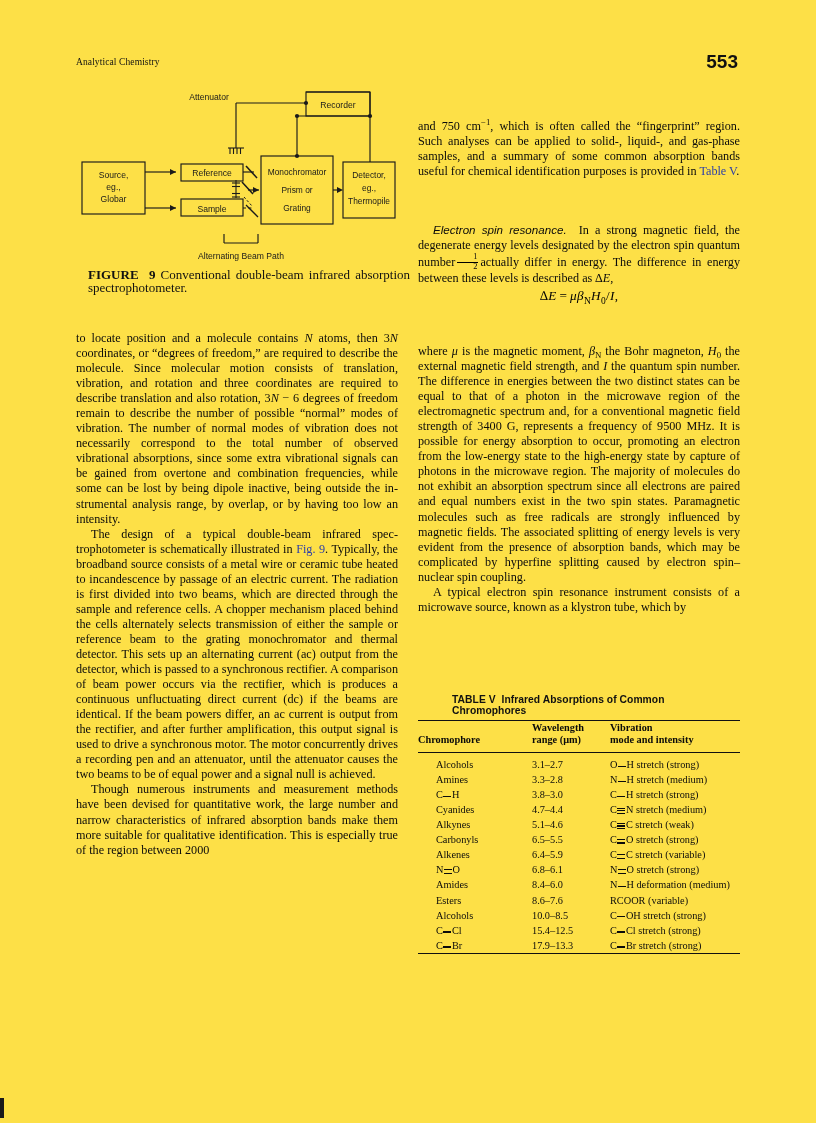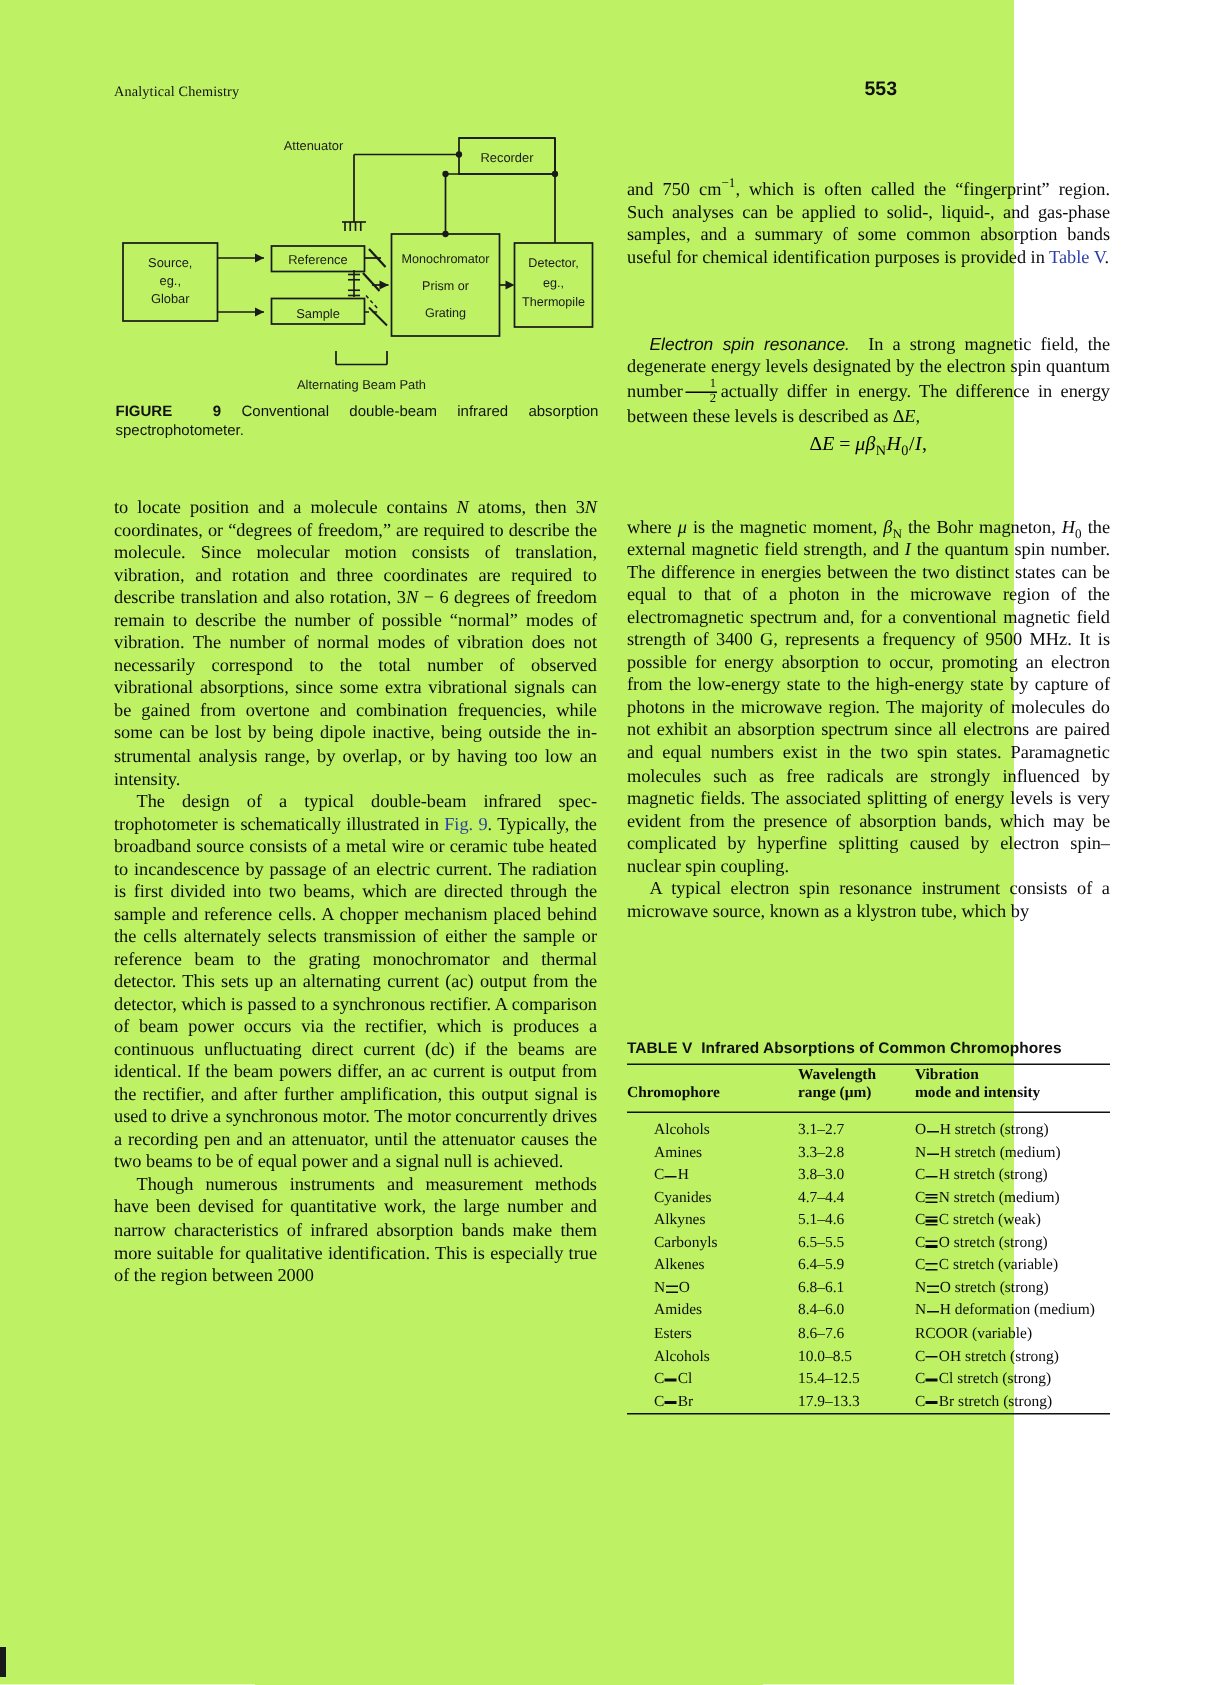--- a/index.html
+++ b/index.html
@@ -11,41 +11,41 @@
     width: 816px;
     height: 1123px;
     position: relative;
     font-family: "Liberation Serif", serif;
     color: #000;
     overflow: hidden;
   }
   .page {
     position: absolute;
     left: 0; top: 0;
-    width: 676px;
+    width: 816px;
     height: 1123px;
-    background: #bef264;
+    background: #fde047;
   }
 
   
   .runhead {
     position: absolute;
     left: 76px;
     top: 57px;
     font-family: "Liberation Serif", serif;
     font-size: 9.5px;
     letter-spacing: .1px;
     color: #111;
   }
   .folio {
     position: absolute;
     right: 78px;
     top: 51px;
     font-family: "Liberation Sans", sans-serif;
-    font-size: 13px;
+    font-size: 19px;
     font-weight: 700;
     color: #111;
   }
 
   
   .col {
     position: absolute;
     width: 322px;
     text-align: justify;
     font-size: 12.2px;
@@ -101,45 +101,46 @@
     width: 322px;
     height: 180px;
   }
   .fig {
     position: absolute;
     left: 0; top: 0;
     width: 322px; height: 180px;
   }
   .figcap {
     position: absolute;
-    left: 77px;
+    left: 88px;
     top: 268px;
     width: 322px;
-    font-family: Liberation Sans, sans-serif;
-    font-size: 10px;
+    font-family: Liberation Serif, serif;
+    font-size: 13px;
     line-height: 13.2px;
     text-align: justify;
     color: #111;
   }
   .figcap b { font-weight: 700; }
 
   
   .tblwrap {
     position: absolute;
     left: 418px;
     top: 694px;
     width: 322px;
   }
   .tbl-title {
     font-family: "Liberation Sans", sans-serif;
     font-size: 10.3px;
     font-weight: 700;
     color: #111;
     margin-bottom: 4px;
     letter-spacing: .05px;
+    margin-left: 34px;
   }
   table.tv {
     border-collapse: collapse;
     width: 322px;
     font-family: "Liberation Serif", serif;
     font-size: 10.3px;
     color: #0b0b0b;
   }
   table.tv thead th {
     font-weight: 700;

